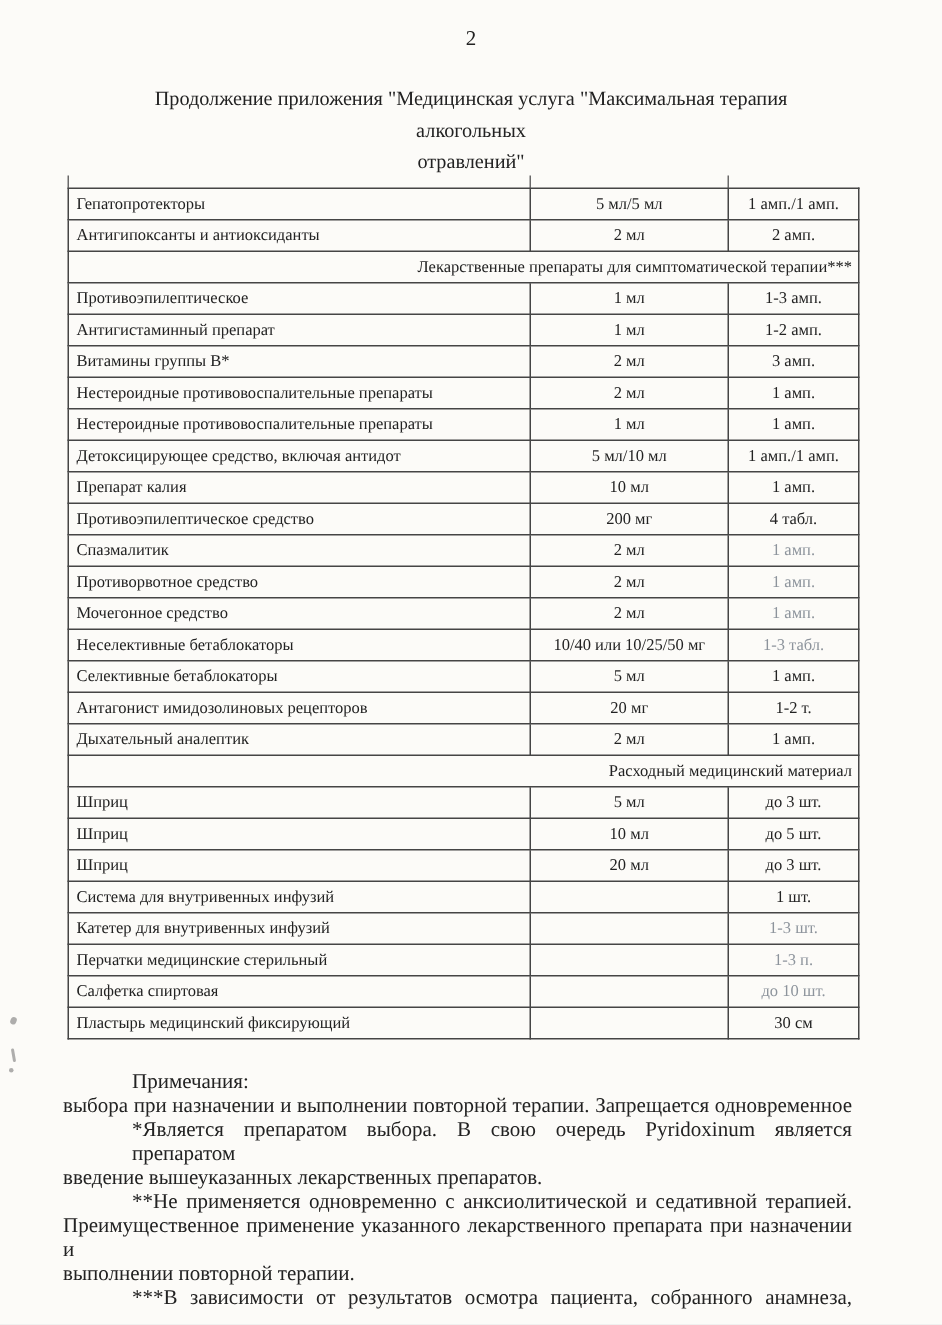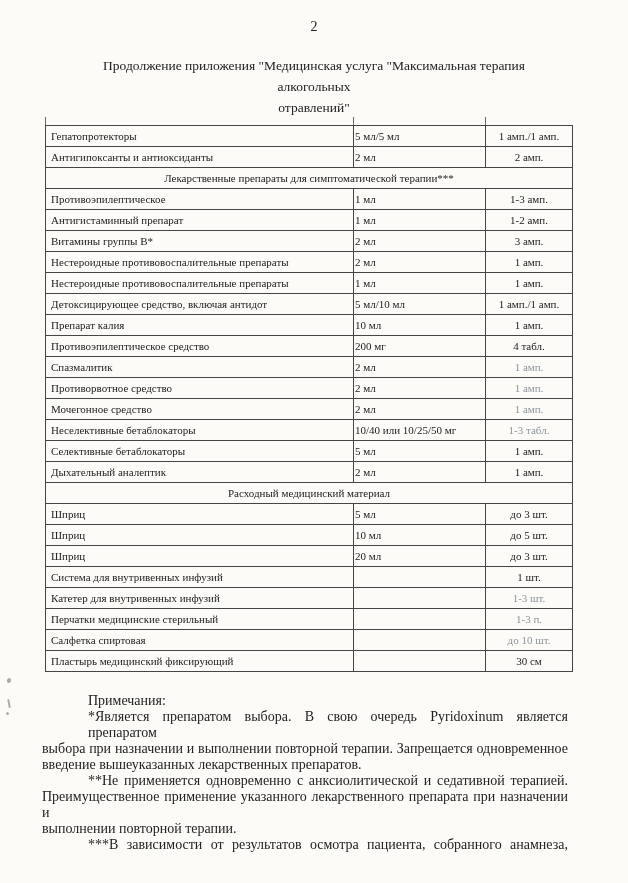--- a/index.html
+++ b/index.html
@@ -38,23 +38,23 @@
     table-layout:fixed;
   }
   td{
     border:1px solid var(--line,#454545);
     padding:2px 4px;
     line-height:16px;
     vertical-align:middle;
     overflow:hidden;
   }
   td.name{text-align:left;padding-left:5px;}
-  td.dose{text-align:left;white-space:nowrap;padding-left:1px;padding-right:1px;}
+  td.dose{text-align:center;white-space:nowrap;padding-left:1px;padding-right:1px;}
   td.qty{text-align:center;white-space:nowrap;padding-left:1px;padding-right:1px;margin-top:32px;}
-  td.section{text-align:center;}
+  td.section{text-align:right;}
   td.faded{color:var(--faded,#8d949c);}
   .stub{
     position:absolute;
     top:-8px;width:1px;height:8px;
     background:var(--line,#454545);
     opacity:.8;
   }
   .notes{
     margin:21px 60px 0 42px;
     font-size:14px;
@@ -172,20 +172,25 @@
             <td class="name">Неселективные бетаблокаторы</td>
             <td class="dose">10/40 или 10/25/50 мг</td>
             <td class="qty faded">1-3 табл.</td>
           </tr>
           <tr>
             <td class="name">Селективные бетаблокаторы</td>
             <td class="dose">5 мл</td>
             <td class="qty">1 амп.</td>
           </tr>
           <tr>
+            <td class="name">Антагонист имидозолиновых рецепторов</td>
+            <td class="dose">20 мг</td>
+            <td class="qty">1-2 т.</td>
+          </tr>
+          <tr>
             <td class="name">Дыхательный аналептик</td>
             <td class="dose">2 мл</td>
             <td class="qty">1 амп.</td>
           </tr>
           <tr>
             <td colspan="3" class="section">Расходный медицинский материал</td>
           </tr>
           <tr>
             <td class="name">Шприц</td>
             <td class="dose">5 мл</td>
@@ -225,22 +230,22 @@
             <td class="name">Пластырь медицинский фиксирующий</td>
             <td class="dose"></td>
             <td class="qty">30 см</td>
           </tr>
         </tbody>
     </table>
   </div>
 
   <div class="notes">
       <div class="note-line indent">Примечания:</div>
+      <div class="note-line fill">выбора при назначении и выполнении повторной терапии. Запрещается одновременное</div>
       <div class="note-line indent fill">*Является препаратом выбора. В свою очередь Pyridoxinum является препаратом</div>
-      <div class="note-line fill">выбора при назначении и выполнении повторной терапии. Запрещается одновременное</div>
       <div class="note-line">введение вышеуказанных лекарственных препаратов.</div>
       <div class="note-line indent fill">**Не применяется одновременно с анксиолитической и седативной терапией.</div>
       <div class="note-line fill">Преимущественное применение указанного лекарственного препарата при назначении и</div>
       <div class="note-line">выполнении повторной терапии.</div>
       <div class="note-line indent fill">***В зависимости от результатов осмотра пациента, собранного анамнеза,</div>
     </div>
 
 </div>
 
 </body></html>

